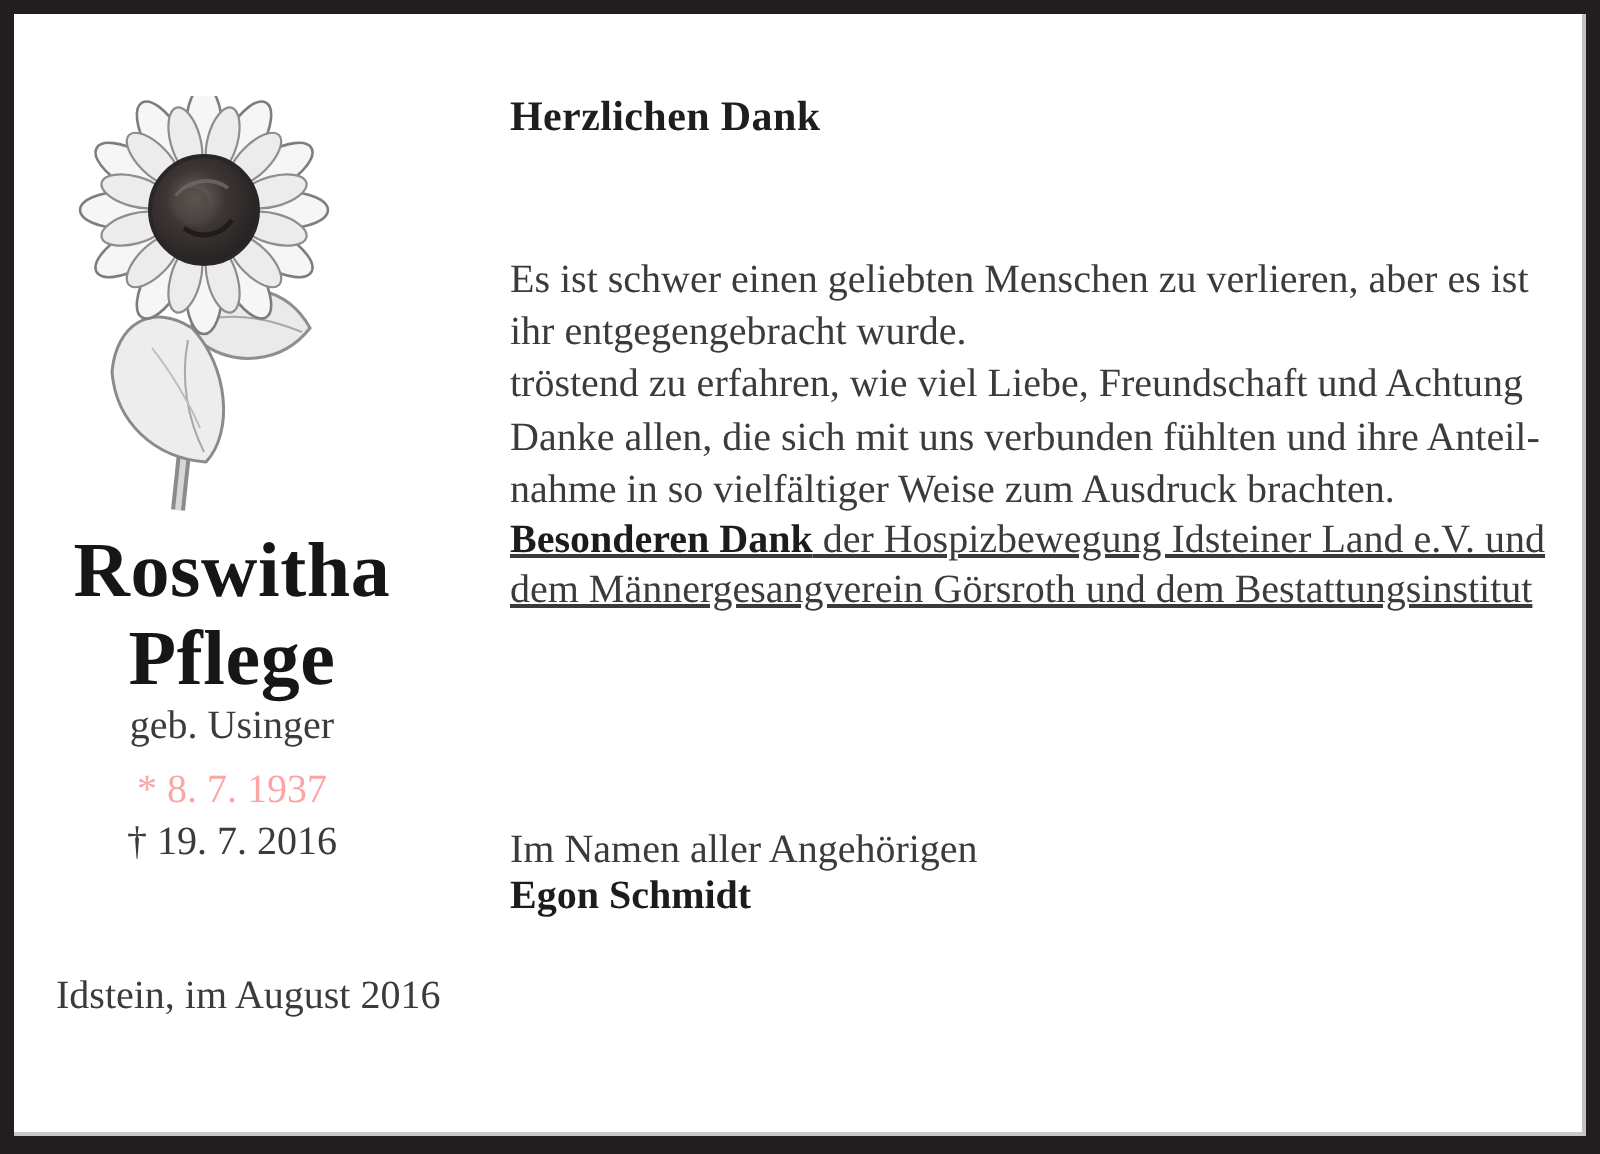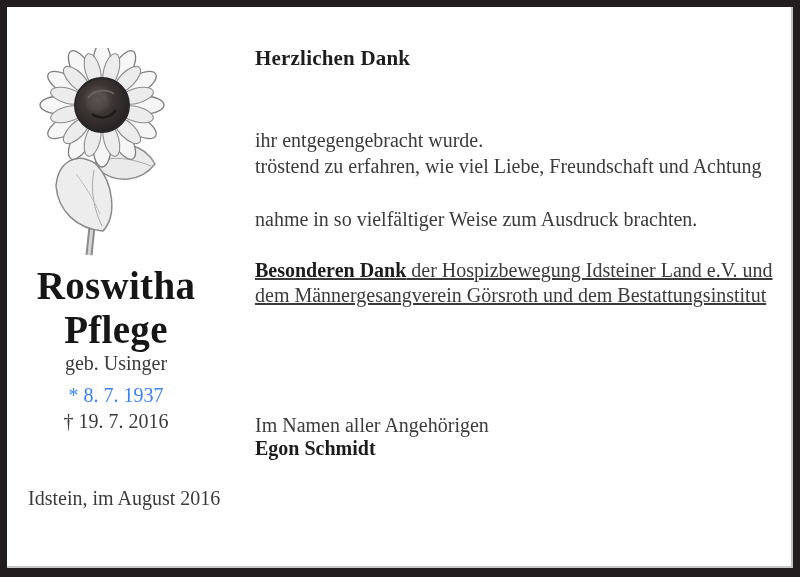--- a/index.html
+++ b/index.html
@@ -31,21 +31,21 @@
   #para3{top:258px;text-decoration:underline;}
   #signoff{left:255px;top:414px;}
   #signoff .ln{line-height:23px;white-space:nowrap;}
   #signoff .name{font-weight:bold;color:#1c1c1c;}
   .leftcol{left:8px;width:216px;text-align:center;}
   #deceased-name{
     top:264px;font-size:39px;font-weight:bold;color:#161616;
     line-height:44px;letter-spacing:0.3px;
   }
   #maiden-name{top:352px;font-size:20px;color:#3b3b3b;}
-  #birth-date{top:384px;font-size:20px;color:#3b82f6;}
+  #birth-date{top:384px;font-size:20px;color:#fca5a5;}
   #death-date{top:410px;font-size:20px;color:#3b3b3b;}
   #place-date{left:28px;top:487px;font-size:20px;color:#3b3b3b;white-space:nowrap;}
   #sunflower{left:36px;top:48px;}
 </style>
 </head>
 <body>
 
 <div class="sheet"></div>
 
 <svg id="sunflower" class="abs" width="140" height="208" viewBox="0 0 140 208" xmlns="http://www.w3.org/2000/svg">
@@ -102,25 +102,27 @@
 
   <circle cx="66" cy="57" r="27" fill="url(#discGrad)" stroke="#2a2526" stroke-width="2"></circle>
   <path d="M52 50 C58 42 70 40 78 46" stroke="#6f6a66" stroke-width="2" fill="none" opacity="0.8"></path>
   <path d="M56 66 C64 72 74 70 80 62" stroke="#151213" stroke-width="2.5" fill="none" opacity="0.7"></path>
   <circle cx="60" cy="55" r="9" fill="#4c4643" opacity="0.6"></circle>
 </svg>
 
 <div class="abs heading">Herzlichen Dank</div>
 
 <div id="para1" class="abs para bodytext">
+  <div class="ln">Es ist schwer einen geliebten Menschen zu verlieren, aber es ist</div>
   <div class="ln">ihr entgegengebracht wurde.</div>
   <div class="ln">tröstend zu erfahren, wie viel Liebe, Freundschaft und Achtung</div>
 </div>
 
 <div id="para2" class="abs para bodytext">
+  <div class="ln">Danke allen, die sich mit uns verbunden fühlten und ihre Anteil-</div>
   <div class="ln">nahme in so vielfältiger Weise zum Ausdruck brachten.</div>
 </div>
 
 <div id="para3" class="abs para tight bodytext">
   <div class="ln"><span class="lead-bold">Besonderen Dank</span><span> der Hospizbewegung Idsteiner Land e.V. und</span></div>
   <div class="ln">dem Männergesangverein Görsroth und dem Bestattungsinstitut</div>
 </div>
 
 <div id="signoff" class="abs bodytext">
   <div class="ln">Im Namen aller Angehörigen</div>

